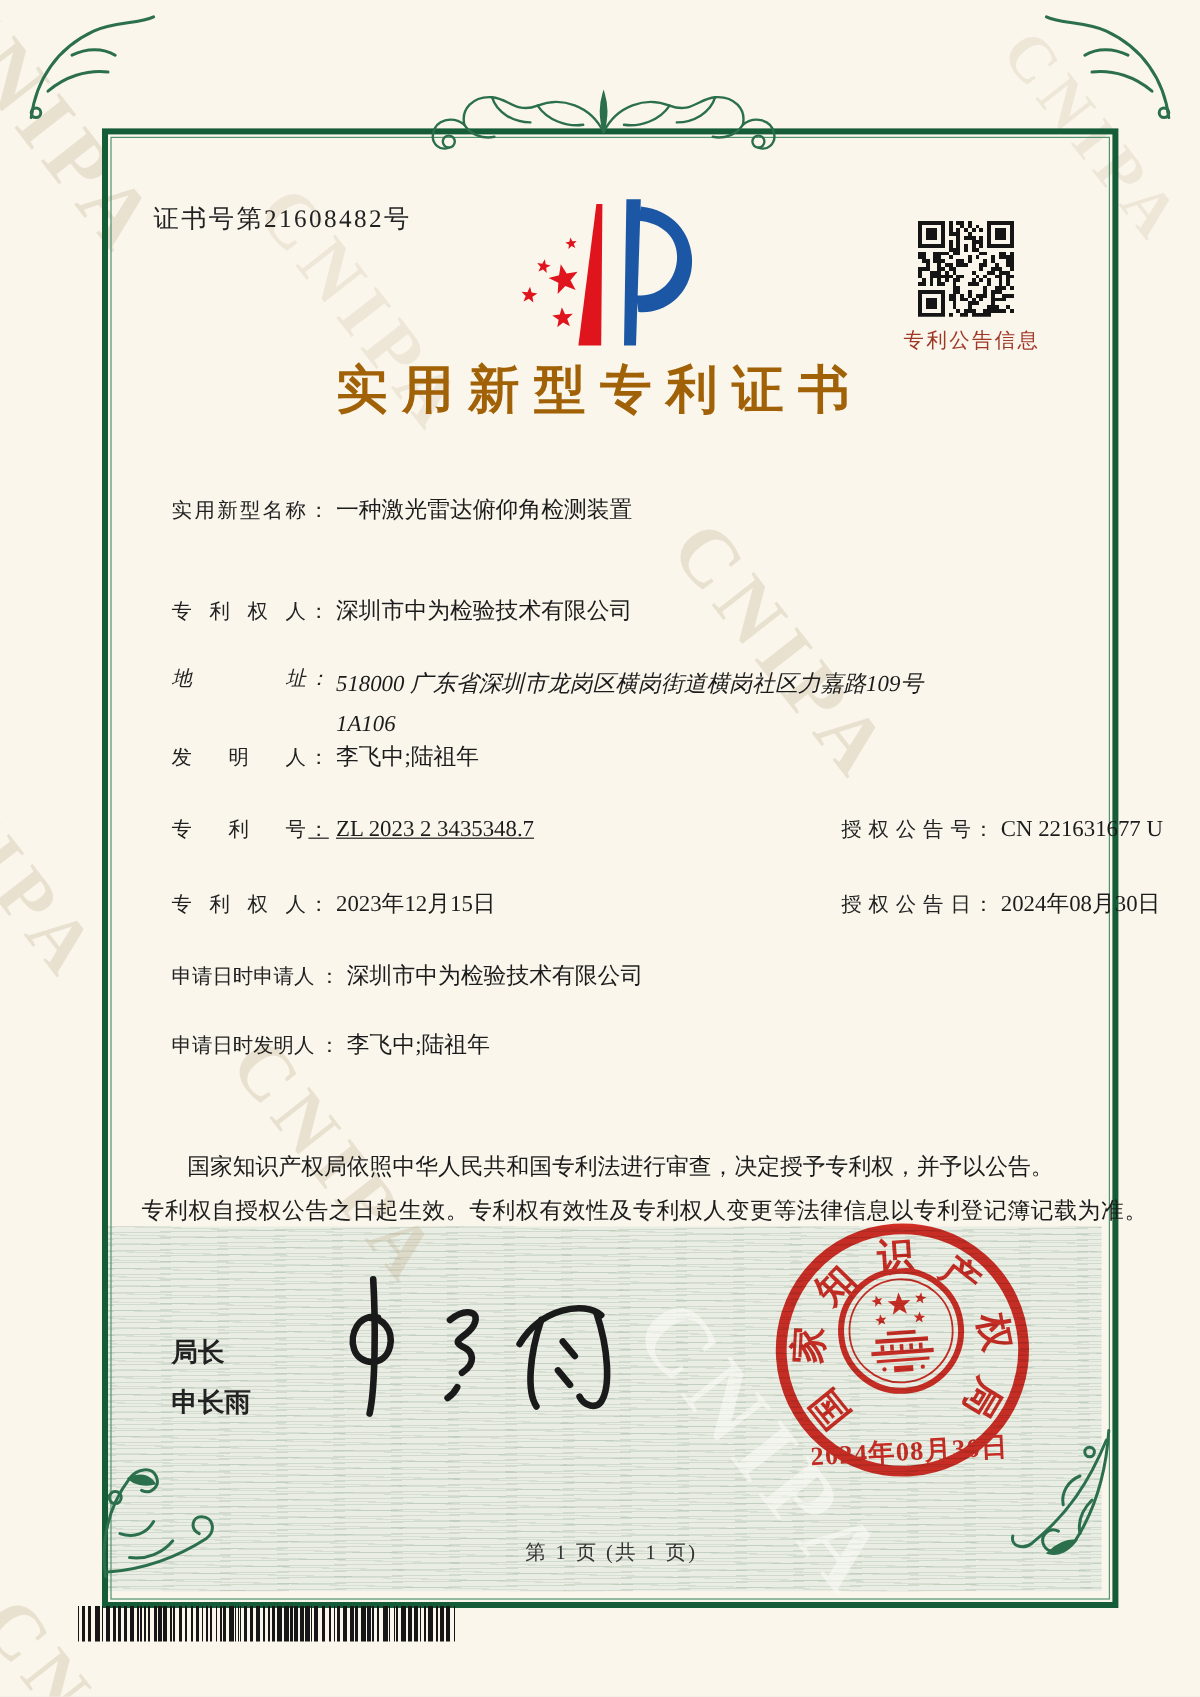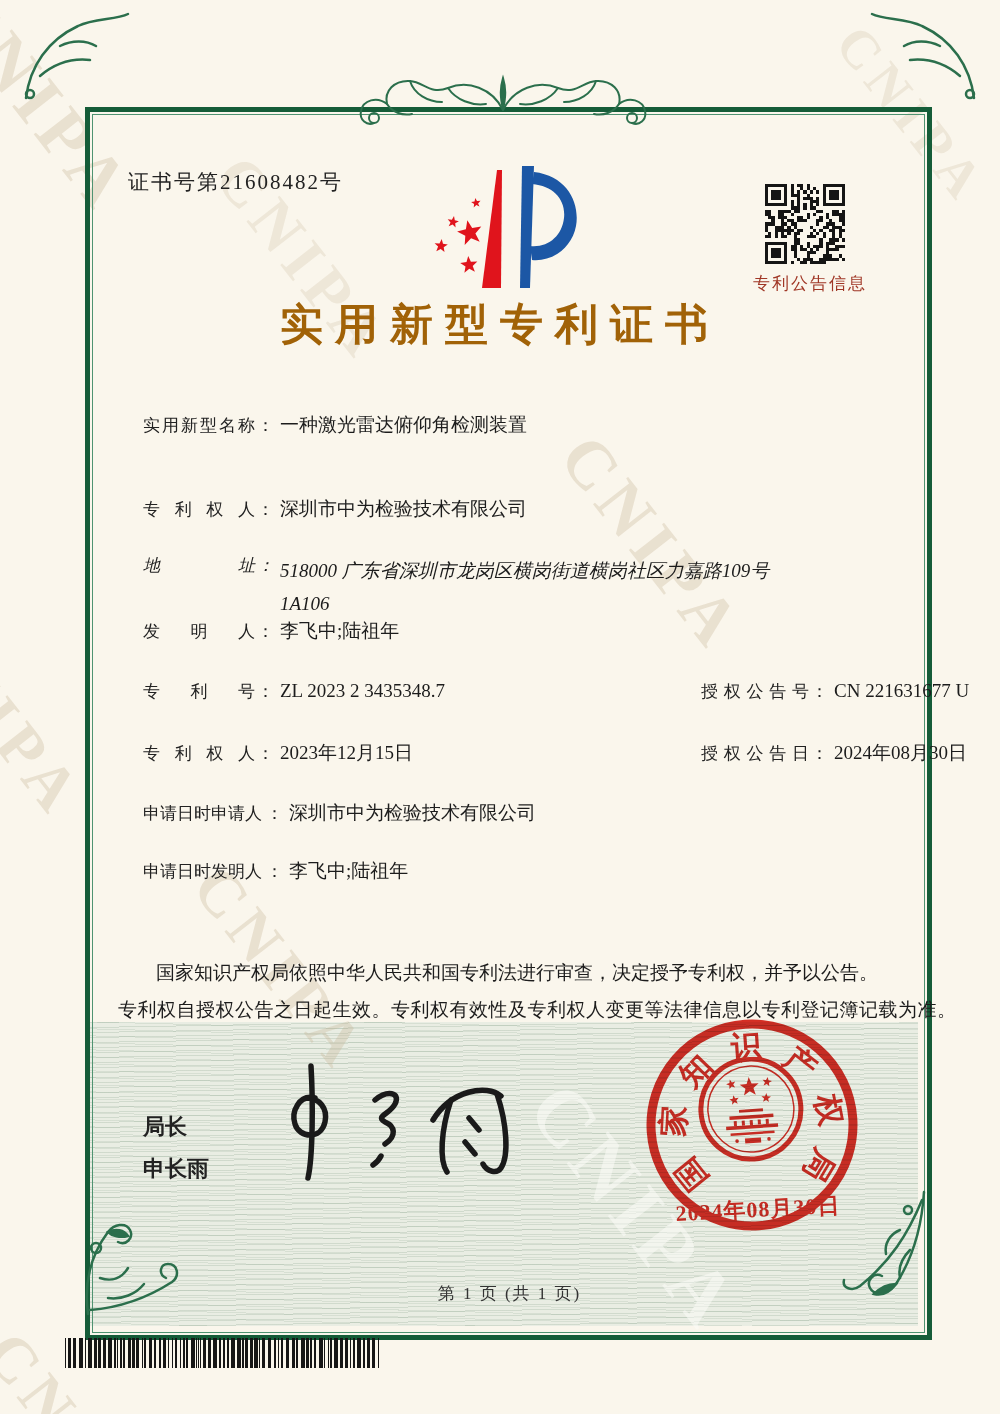--- a/index.html
+++ b/index.html
@@ -41,21 +41,21 @@
   .row{position:absolute;left:143px;z-index:4;font-size:19px;white-space:nowrap;}
   .lbl{display:inline-block;width:112px;font-size:17px;color:#222;
        text-align:justify;text-align-last:justify;text-justify:inter-character;vertical-align:baseline;}
   .lbl.w7{width:121px;text-align-last:auto;}
   .colon{font-size:17px;margin:0 6px 0 2px;color:#222;}
   .val{font-size:19px;color:#1c1c1c;}
   .val.wrap{display:inline-block;width:525px;white-space:normal;line-height:33px;vertical-align:top;}
   .rcol{position:absolute;left:558px;top:0;}
   .rcol .lbl{width:108px;}
   .r-name{top:412px;} .r-patentee{top:496px;} .r-address{top:554px;font-style:italic;} .r-inventor{top:618px;}
-  .r-patno{top:680px;} .r-dates{top:740px;} .r-app{top:800px;} .r-inv2{top:858px;}
+  .r-patno{top:680px;text-decoration:underline;} .r-dates{top:740px;} .r-app{top:800px;} .r-inv2{top:858px;}
   
   .statement{position:absolute;left:118px;top:954px;width:770px;z-index:4;
              font-size:19px;line-height:37px;color:#1c1c1c;}
   .statement .l1{text-indent:2em;white-space:nowrap;}
   .statement .l2{white-space:nowrap;letter-spacing:.5px;}
   
   .sig-title{position:absolute;left:143px;top:1112px;z-index:4;font-family:"Liberation Sans","DejaVu Sans",sans-serif;
              font-size:22px;font-weight:600;color:#222;}
   .sig-name{position:absolute;left:143px;top:1154px;z-index:4;font-family:"Liberation Sans","DejaVu Sans",sans-serif;
             font-size:22px;font-weight:600;color:#222;text-align:center;}

